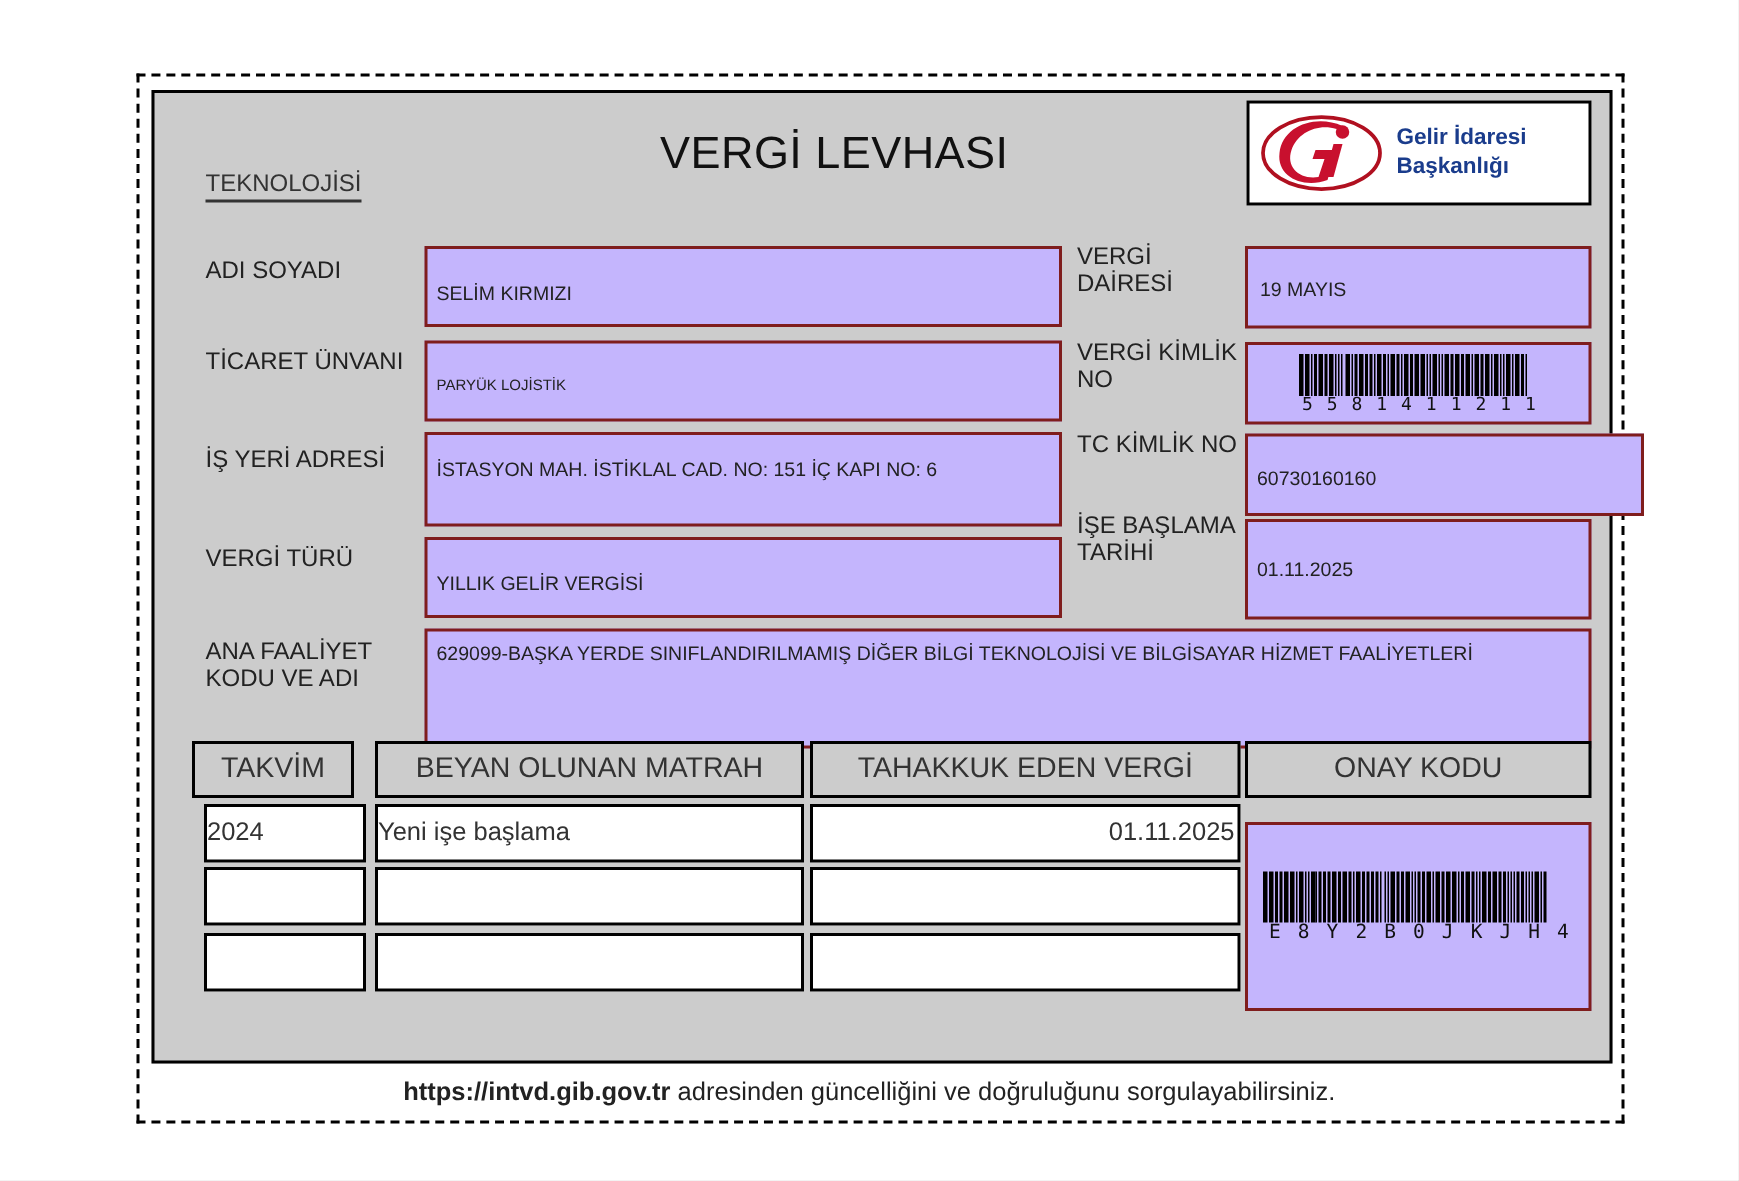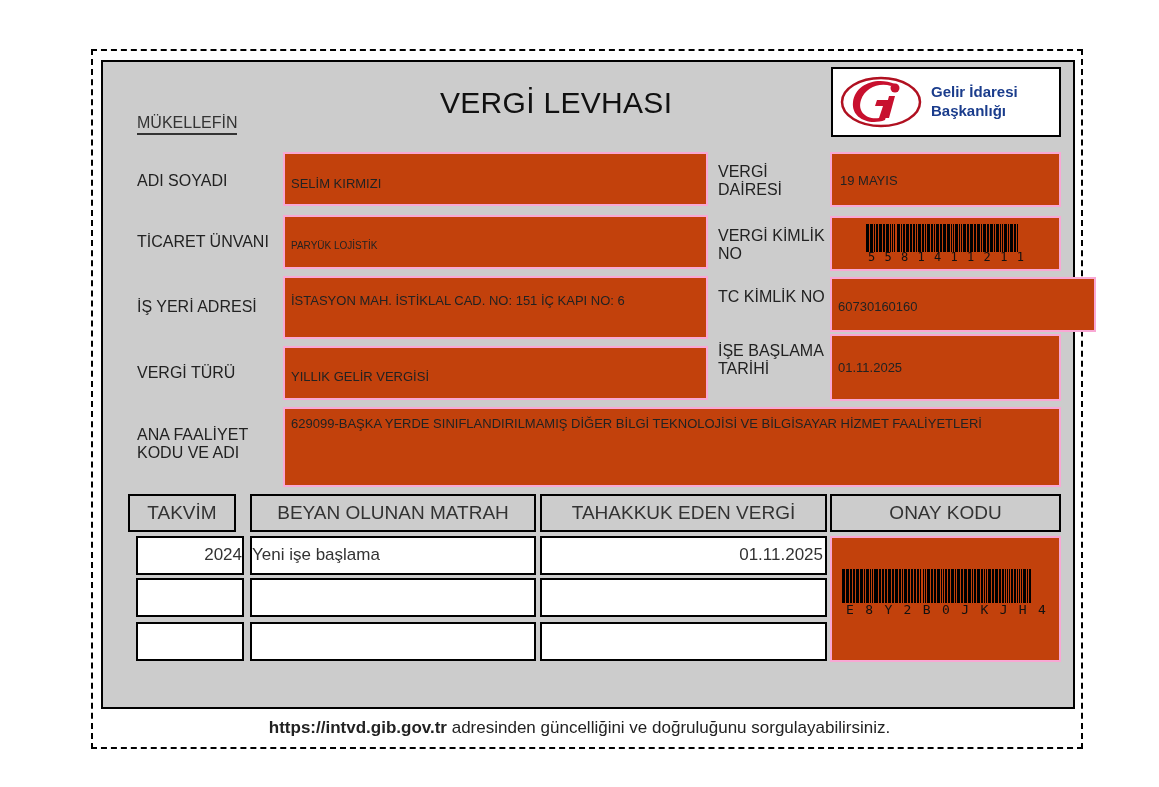--- a/index.html
+++ b/index.html
@@ -3,21 +3,21 @@
 <meta charset="utf-8">
 <style>
   html, body { margin:0; padding:0; background:#ffffff; }
   body { width:1159px; height:787px; position:relative; overflow:hidden;
          font-family:"Liberation Sans", sans-serif; color:#222; }
   .dashed { position:absolute; left:91px; top:49px; width:992px; height:700px;
             border:2px dashed #000; box-sizing:border-box; }
   .panel { position:absolute; left:101px; top:60px; width:974px; height:649px;
            background:#cccccc; border:2px solid #000; box-sizing:border-box; }
   .abs { position:absolute; }
-  .box { position:absolute; background:#c2410c; border:2px solid #f9a8d4; box-sizing:border-box; }
+  .box { position:absolute; background:#c4b5fd; border:2px solid #7f1d1d; box-sizing:border-box;margin-top:12px; }
   .lbl { position:absolute; font-size:16px; color:#222; line-height:18px; }
   .val { position:absolute; font-size:13px; color:#222; line-height:16px; }
   .title { position:absolute; left:440px; top:86px; font-size:30px; color:#111; letter-spacing:0.3px; }
   .mukellef { position:absolute; left:137px; top:114px; font-size:16px; color:#333;
               border-bottom:2px solid #333; padding-bottom:1px; }
   .logo-box { position:absolute; left:831px; top:67px; width:230px; height:70px; background:#fff; border:2px solid #000; box-sizing:border-box; }
   .logo-text { position:absolute; left:98px; top:13px; font-size:15px; font-weight:bold; color:#1a3c8c; line-height:19px; }
   .hdr { position:absolute; background:#cccccc; border:2px solid #000; box-sizing:border-box;
          font-size:19px; color:#333; text-align:center; line-height:33px; }
   .cell { position:absolute; background:#fff; border:2px solid #000; box-sizing:border-box;
@@ -28,21 +28,21 @@
   .footer { position:absolute; left:0; width:1159px; top:718px; text-align:center; font-size:17px; color:#222; }
   .footer b { font-weight:bold; }
 </style>
 </head>
 <body>
 
 <div class="dashed"></div>
 
 <div class="panel"></div>
 
-<div class="mukellef">MÜKELLEFİN</div>
+<div class="mukellef">TEKNOLOJİSİ</div>
 <div class="title">VERGİ LEVHASI</div>
 
 <div class="logo-box">
   <svg class="abs" style="left:6px;top:5px" width="84" height="56" viewBox="0 0 84 56">
     <ellipse cx="42" cy="28" rx="39" ry="24" fill="none" stroke="#b01020" stroke-width="2.5"></ellipse>
     <path d="M52 12 C40 8 26 14 22 26 C18 38 28 46 40 44 L44 32 L36 32 L38 26 L52 26 L46 46 C30 52 12 44 14 28 C16 10 38 2 56 10 Z" fill="#c8102e"></path>
     <circle cx="56" cy="14" r="4.5" fill="#c8102e"></circle>
     <path d="M50 22 L56 22 L50 44 L44 44 Z" fill="#c8102e"></path>
   </svg>
   <div class="logo-text">
@@ -166,21 +166,21 @@
 </div>
 <div class="box" style="left:830px;top:334px;width:231px;height:67px">
   <div class="val" style="left:6px;top:24px">01.11.2025</div>
 </div>
 
 <div class="hdr" style="left:128px;top:494px;width:108px;height:38px">TAKVİM</div>
 <div class="hdr" style="left:250px;top:494px;width:286px;height:38px">BEYAN OLUNAN MATRAH</div>
 <div class="hdr" style="left:540px;top:494px;width:287px;height:38px">TAHAKKUK EDEN VERGİ</div>
 <div class="hdr" style="left:830px;top:494px;width:231px;height:38px">ONAY KODU</div>
 
-<div class="cell" style="left:136px;top:536px;width:108px;height:39px;text-align:right">2024</div>
+<div class="cell" style="left:136px;top:536px;width:108px;height:39px;text-align:left">2024</div>
 <div class="cell" style="left:250px;top:536px;width:286px;height:39px;text-align:left;padding-right:2px">Yeni işe başlama</div>
 <div class="cell" style="left:540px;top:536px;width:287px;height:39px;text-align:right;padding-right:2px">01.11.2025</div>
 
 <div class="cell" style="left:136px;top:578px;width:108px;height:39px"></div>
 <div class="cell" style="left:250px;top:578px;width:286px;height:39px"></div>
 <div class="cell" style="left:540px;top:578px;width:287px;height:39px"></div>
 
 <div class="cell" style="left:136px;top:622px;width:108px;height:39px"></div>
 <div class="cell" style="left:250px;top:622px;width:286px;height:39px"></div>
 <div class="cell" style="left:540px;top:622px;width:287px;height:39px"></div>

